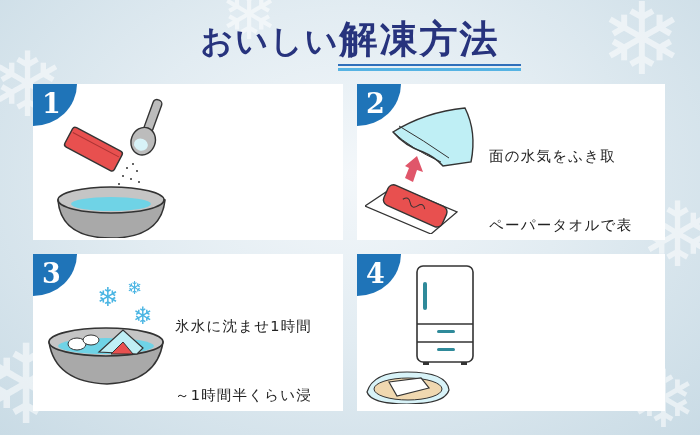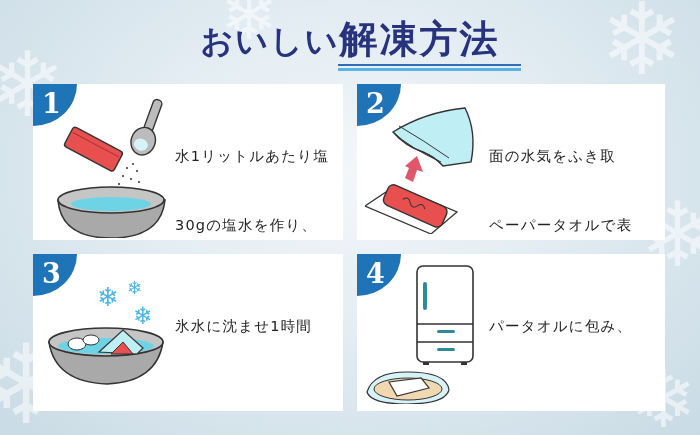--- a/index.html
+++ b/index.html
@@ -83,27 +83,20 @@
 
     <g transform="rotate(28 40 52)">
       <rect x="12" y="40" width="56" height="22" rx="3" fill="#e8504f" stroke="#333" stroke-width="1.4"></rect>
       <line x1="14" y1="46" x2="66" y2="46" stroke="#a33" stroke-width="1"></line>
     </g>
 
     <path d="M5 102 Q58 80 112 102 Q108 140 58 140 Q8 140 5 102 Z" fill="#a9a9a9" stroke="#333" stroke-width="1.6"></path>
     <ellipse cx="58" cy="102" rx="53" ry="13" fill="#c5c5c5" stroke="#333" stroke-width="1.6"></ellipse>
     <ellipse cx="58" cy="106" rx="40" ry="7" fill="#6fd3e6"></ellipse>
   </svg>
-  <div class="text" style="left:142px;top:15px;">
-    <div>水1リットルあたり塩</div>
-    <div>30gの塩水を作り、</div>
-    
-    
-    
-  </div>
 </div>
 
 <div class="card" style="left:357px;top:84px;width:308px;height:156px;">
   <div class="badge">2</div>
   <svg class="illus" style="left:8px;top:18px;" width="128" height="132" viewBox="0 0 128 132">
 
     <path d="M28 30 Q60 10 100 6 Q112 30 106 60 L78 64 Q70 55 58 50 Q40 44 28 30 Z" fill="#bfeff5" stroke="#333" stroke-width="1.4"></path>
     <path d="M28 30 Q45 46 76 60" fill="none" stroke="#333" stroke-width="1"></path>
     <path d="M34 24 Q58 38 84 56" fill="none" stroke="#333" stroke-width="1"></path>
 
@@ -137,20 +130,21 @@
     <path d="M2 70 Q58 52 116 70 Q110 110 60 112 Q8 110 2 70 Z" fill="#a9a9a9" stroke="#333" stroke-width="1.6"></path>
     <ellipse cx="59" cy="70" rx="57" ry="14" fill="#c5c5c5" stroke="#333" stroke-width="1.6"></ellipse>
     <ellipse cx="59" cy="74" rx="48" ry="8" fill="#6fd3e6"></ellipse>
     <ellipse cx="30" cy="72" rx="9" ry="6" fill="#fff" stroke="#333" stroke-width="1"></ellipse>
     <ellipse cx="44" cy="68" rx="8" ry="5" fill="#fff" stroke="#333" stroke-width="1"></ellipse>
     <path d="M52 80 L76 58 L96 76 L90 82 Z" fill="#bfeff5" stroke="#333" stroke-width="1.2"></path>
     <path d="M64 82 L76 70 L86 82 Z" fill="#e8504f" stroke="#333" stroke-width="1"></path>
   </svg>
   <div class="text" style="left:142px;top:15px;">
     <div>氷水に沈ませ1時間</div>
+    <div>～1時間半くらい浸</div>
     
     
     
     
   </div>
 </div>
 
 <div class="card" style="left:357px;top:254px;width:308px;height:157px;">
   <div class="badge">4</div>
   <svg class="illus" style="left:6px;top:8px;" width="124" height="142" viewBox="0 0 124 142">
@@ -162,19 +156,18 @@
     <rect x="74" y="68" width="18" height="3" rx="1.5" fill="#2f8a9a"></rect>
     <rect x="74" y="86" width="18" height="3" rx="1.5" fill="#2f8a9a"></rect>
     <rect x="60" y="100" width="6" height="3" fill="#333"></rect>
     <rect x="98" y="100" width="6" height="3" fill="#333"></rect>
 
     <path d="M4 130 Q10 110 44 110 Q84 110 86 128 Q82 142 44 142 Q8 142 4 130 Z" fill="#d8f3f8" stroke="#333" stroke-width="1.2"></path>
     <ellipse cx="45" cy="127" rx="34" ry="11" fill="#f0d8b0" stroke="#333" stroke-width="1"></ellipse>
     <path d="M26 120 L58 116 L66 126 L34 134 Z" fill="#fff" stroke="#333" stroke-width="1.2"></path>
   </svg>
   <div class="text" style="left:132px;top:15px;">
-    <div>パータオルに包み、</div>
     
     
     
     
   </div>
 </div>
 
 </body></html>

